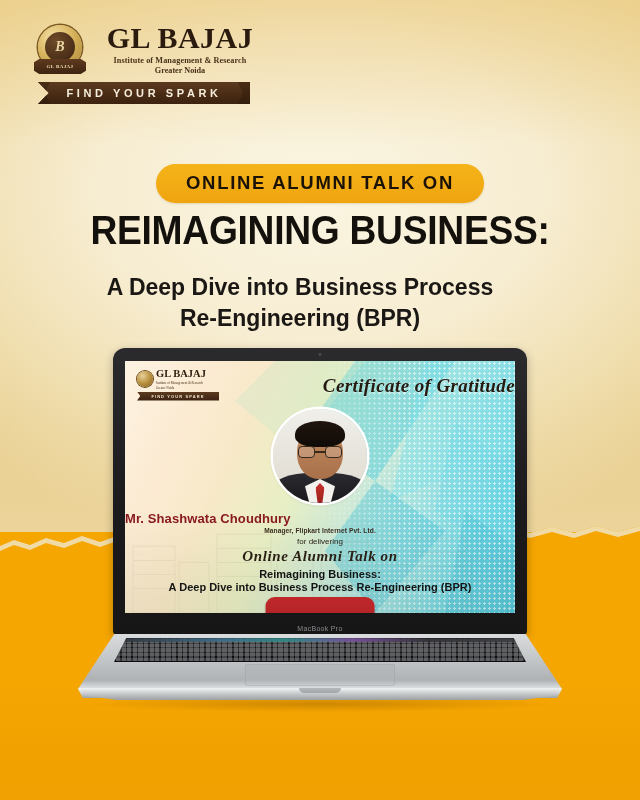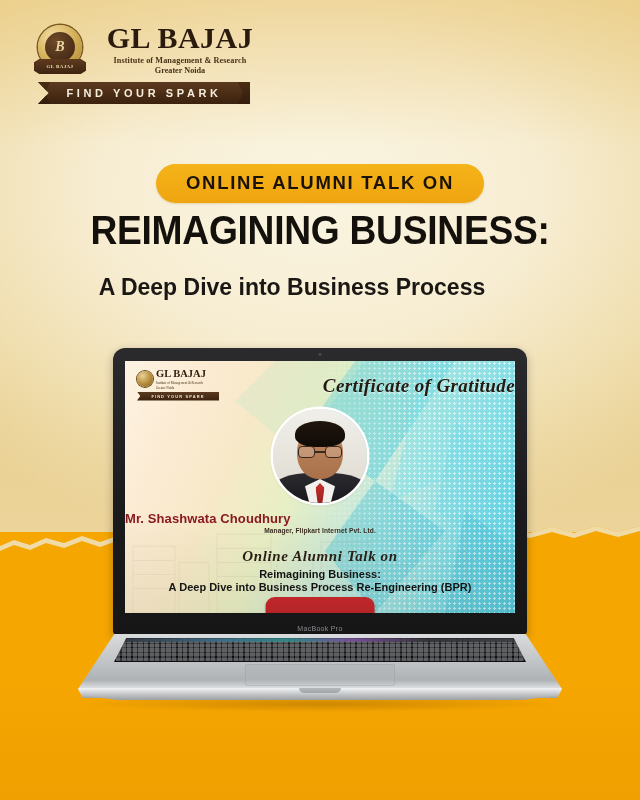--- a/index.html
+++ b/index.html
@@ -97,21 +97,21 @@
     font-size:18.5px; font-weight:700; color:#1B1207;
     letter-spacing:1.7px; white-space:nowrap;
   }
   .h1 {
     position:absolute; left:0; top:208px; width:640px; text-align:center;
     font-size:40px; font-weight:700; color:#14110D;
     letter-spacing:-.3px; transform:scaleX(.93); transform-origin:center;
     font-family:"Liberation Sans", sans-serif;
   }
   .h2 {
-    position:absolute; left:8px; top:272px; width:568px; text-align:center;
+    position:absolute; left:16px; top:272px; width:568px; text-align:center;
     font-size:23px; font-weight:600; color:#1A1714; line-height:1.34;
   }
 
   
   .laptop { position:absolute; left:0; top:348px; width:640px; height:372px; }
 
   .lid {
     position:absolute; left:113px; top:0; width:414px; height:288px;
     background:linear-gradient(180deg,#2B2B2D 0%,#1B1B1D 55%,#161617 100%);
     border-radius:12px 12px 5px 5px;
@@ -327,20 +327,21 @@
       <span>FIND YOUR SPARK</span>
     </div>
   </div>
 
   <div class="pill">
     <span>ONLINE ALUMNI TALK ON</span>
   </div>
   <div class="h1">REIMAGINING BUSINESS:</div>
   <div class="h2">
     <span>A Deep Dive into Business Process</span><br>
+    <span>Re-Engineering (BPR)</span>
   </div>
 
   <div class="laptop">
 
     <div class="lid">
       <div class="camera"></div>
 
       <div class="screen">
         <div class="cert">
           <div class="cert-bg"></div>
@@ -395,20 +396,21 @@
             <div class="ph-hair"></div>
             <div class="ph-glass">
                 <i></i>
                 <b></b>
                 <i></i>
               </div>
           </div>
 
           <div class="cert-name">Mr. Shashwata Choudhury</div>
           <div class="cert-desig">Manager, Flipkart Internet Pvt. Ltd.</div>
+          <div class="cert-for">for delivering</div>
           <div class="cert-script">Online Alumni Talk on</div>
           <div class="cert-l1">Reimagining Business:</div>
           <div class="cert-l2">A Deep Dive into Business Process Re-Engineering (BPR)</div>
           <div class="cert-date">April 23, 2025</div>
         </div>
       </div>
 
       <div class="bezel-label">MacBook Pro</div>
     </div>
 

